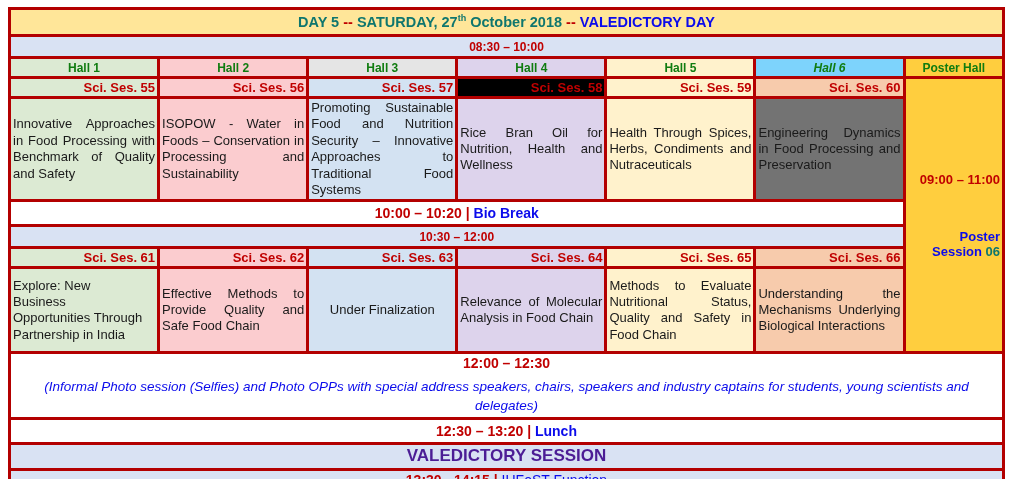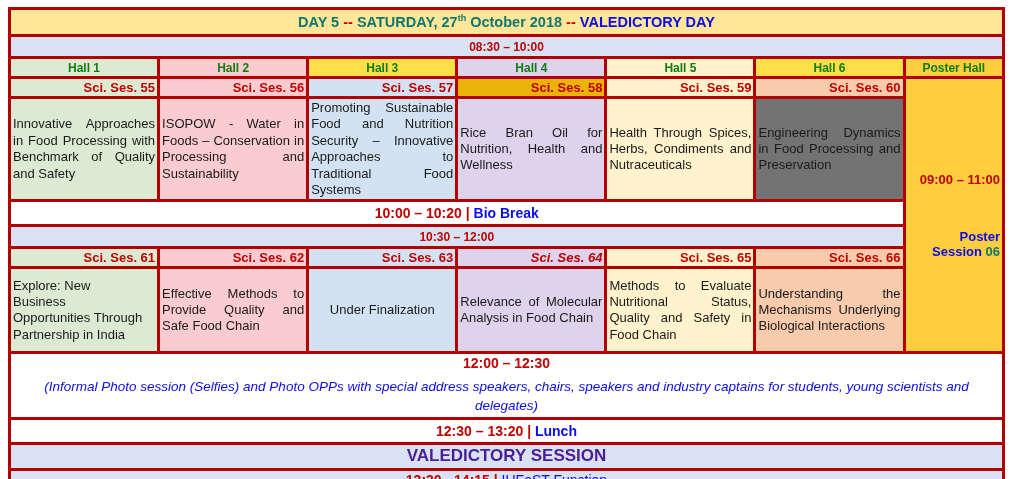--- a/index.html
+++ b/index.html
@@ -77,32 +77,32 @@
     </td>
   </tr>
 
   <tr class="time-row">
     <td colspan="7" style="background-color: rgb(217, 226, 243);">08:30 – 10:00</td>
   </tr>
 
   <tr class="hall-row">
     <td style="background-color: rgb(220, 234, 211);">Hall 1</td>
     <td style="background-color: rgb(251, 204, 207);">Hall 2</td>
-    <td style="background-color: #fde047;">Hall 3</td>
+    <td style="background-color: #e5e5e5;">Hall 3</td>
     <td style="background-color: rgb(221, 211, 236);">Hall 4</td>
     <td style="background-color: rgb(255, 242, 204);">Hall 5</td>
-    <td style="background-color: #fde047;">Hall 6</td>
+    <td style="background-color: #7dd3fc; font-style: italic;">Hall 6</td>
     <td style="background-color: rgb(255, 206, 62); margin-top: 16px;">Poster Hall</td>
   </tr>
 
   <tr class="ses-row">
     <td style="background-color: rgb(220, 234, 211);">Sci. Ses. 55</td>
     <td style="background-color: rgb(251, 204, 207);">Sci. Ses. 56</td>
     <td style="background-color: rgb(211, 226, 242);">Sci. Ses. 57</td>
-    <td style="background-color: #eab308;">Sci. Ses. 58</td>
+    <td style="background-color: #000000;">Sci. Ses. 58</td>
     <td style="background-color: rgb(255, 242, 204);">Sci. Ses. 59</td>
     <td style="background-color: rgb(247, 203, 172);">Sci. Ses. 60</td>
     <td rowspan="6" class="poster-cell" style="background-color: rgb(255, 206, 62);">
       <span class="poster-time">09:00 – 11:00</span>
       <span class="t-blue">Poster Session</span>
       <span class="t-green">06</span>
     </td>
   </tr>
 
   <tr class="content-row">
@@ -123,21 +123,21 @@
   </tr>
 
   <tr class="time-row">
     <td colspan="6" style="background-color: rgb(217, 226, 243);">10:30 – 12:00</td>
   </tr>
 
   <tr class="ses-row">
     <td style="background-color: rgb(220, 234, 211);">Sci. Ses. 61</td>
     <td style="background-color: rgb(251, 204, 207);">Sci. Ses. 62</td>
     <td style="background-color: rgb(211, 226, 242);">Sci. Ses. 63</td>
-    <td style="background-color: rgb(221, 211, 236); font-style: italic;">Sci. Ses. 64</td>
+    <td style="background-color: rgb(221, 211, 236);">Sci. Ses. 64</td>
     <td style="background-color: rgb(255, 242, 204);">Sci. Ses. 65</td>
     <td style="background-color: rgb(247, 203, 172);">Sci. Ses. 66</td>
   </tr>
 
   <tr class="content-row">
     <td class="pre" style="background-color: rgb(220, 234, 211);">Explore: New
 Business
 Opportunities Through
 Partnership in India</td>
     <td style="background-color: rgb(251, 204, 207);">Effective Methods to Provide Quality and Safe Food Chain</td>

